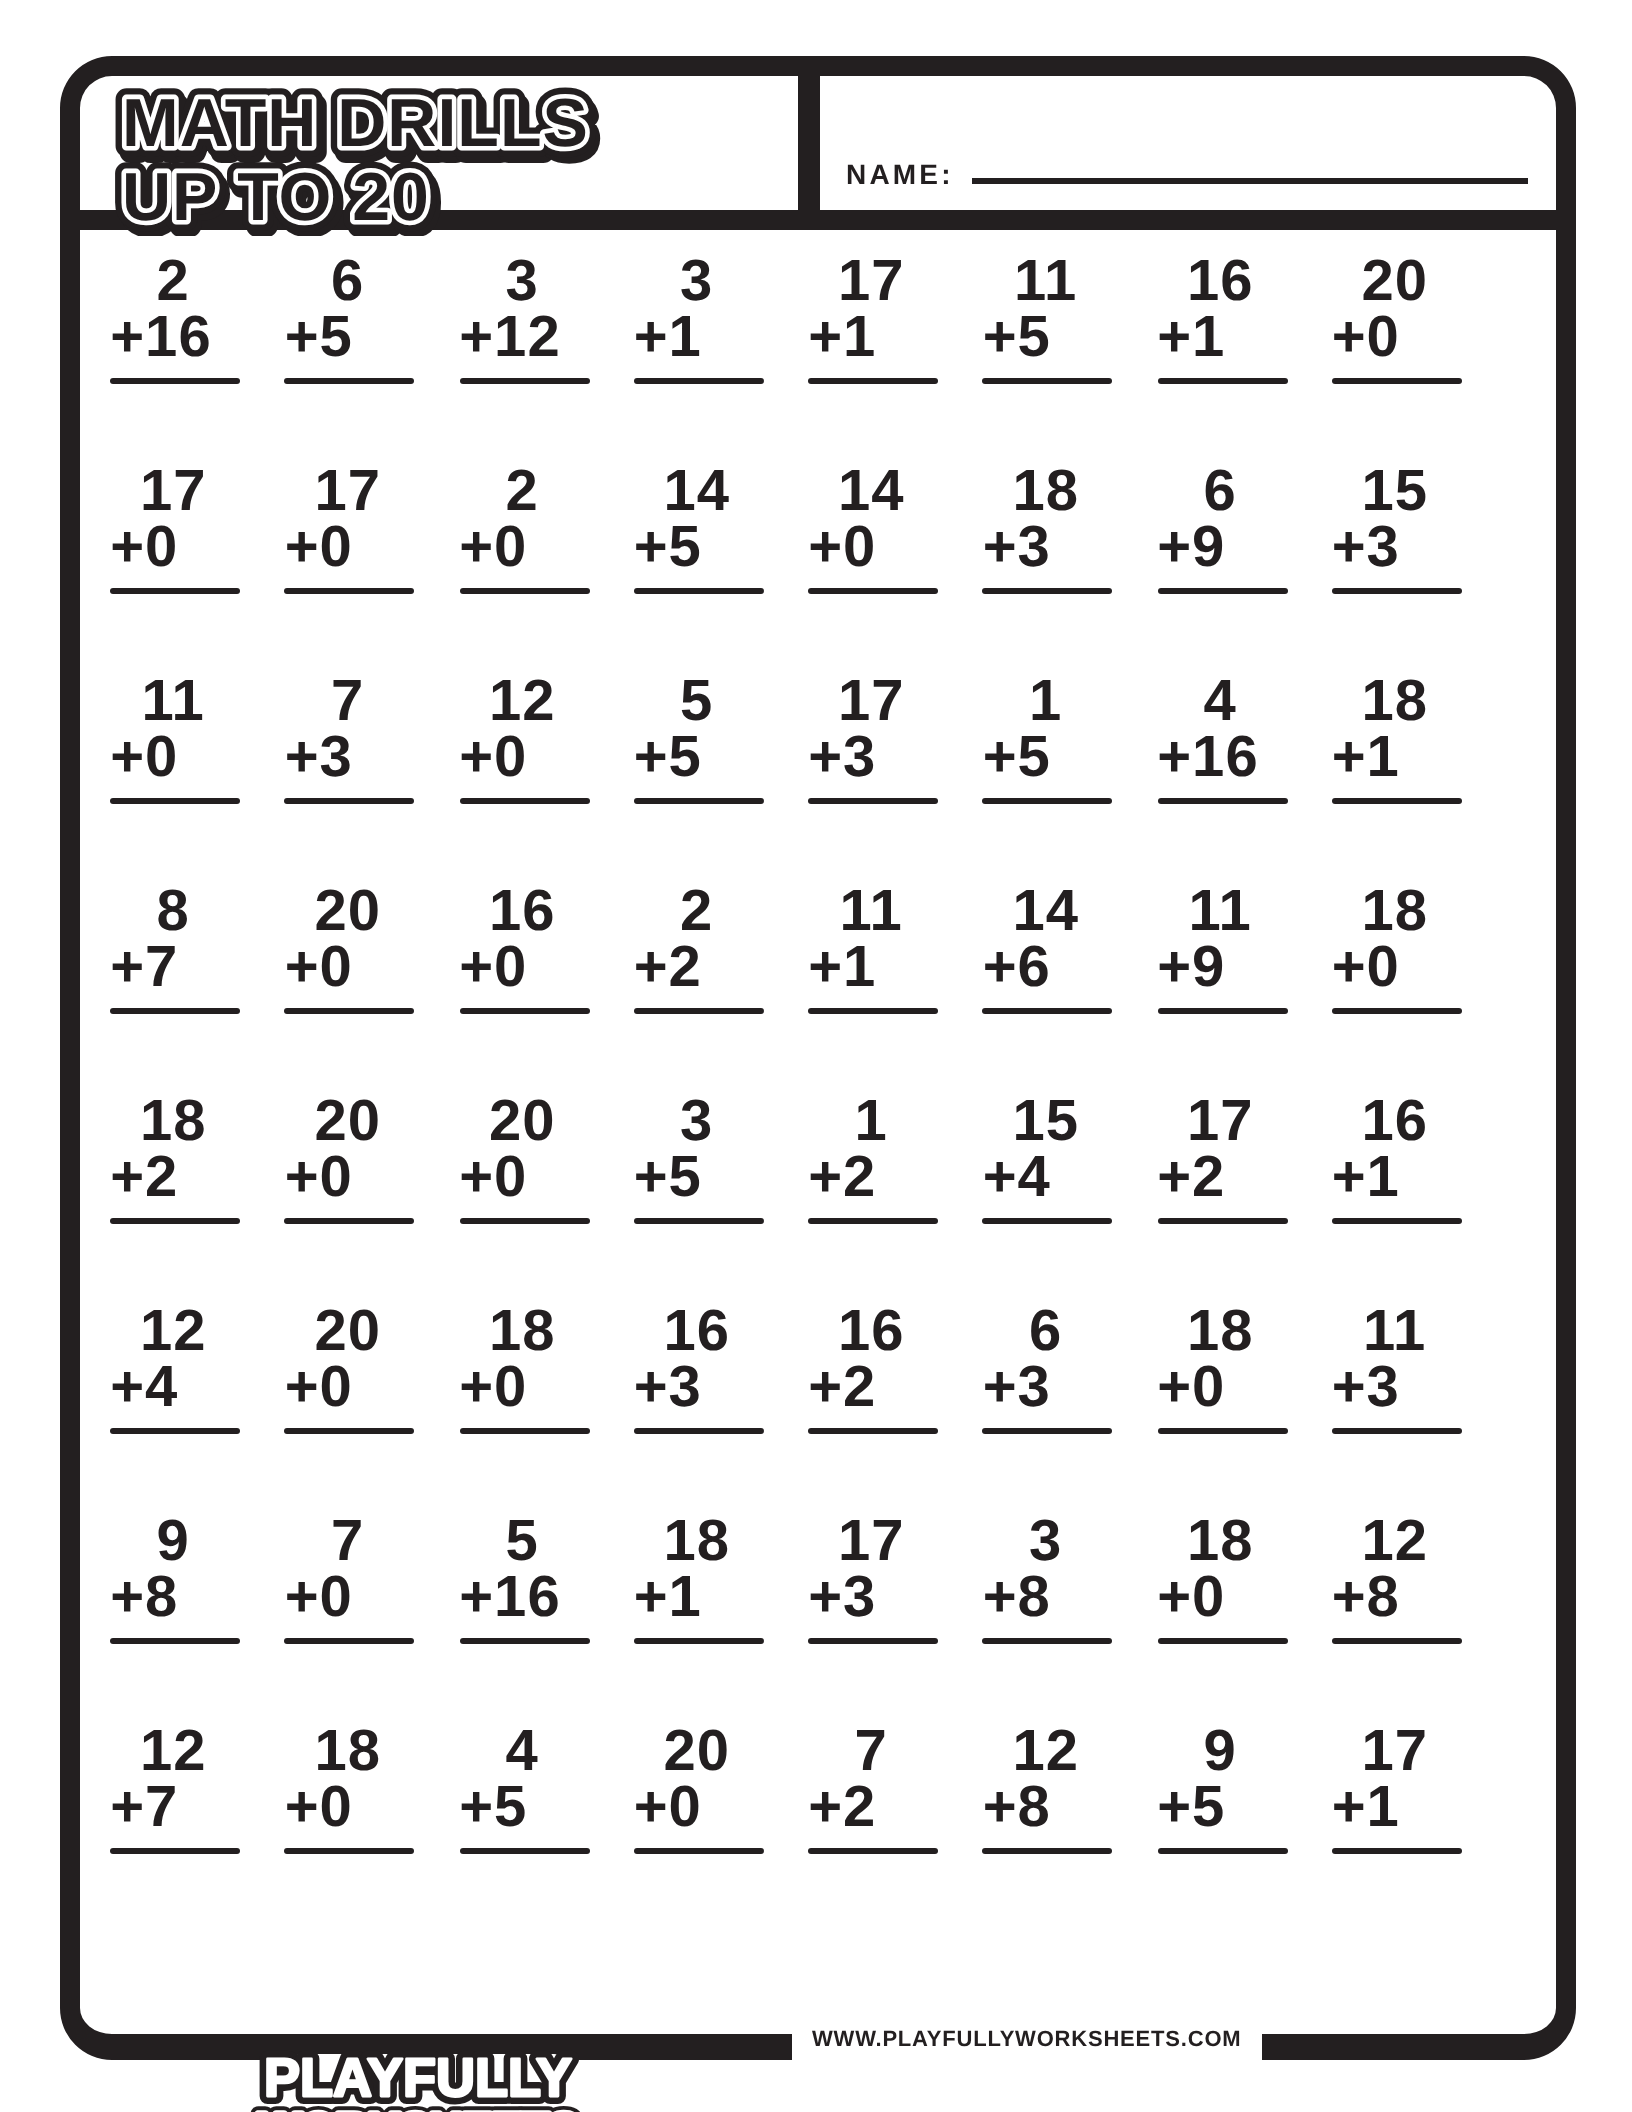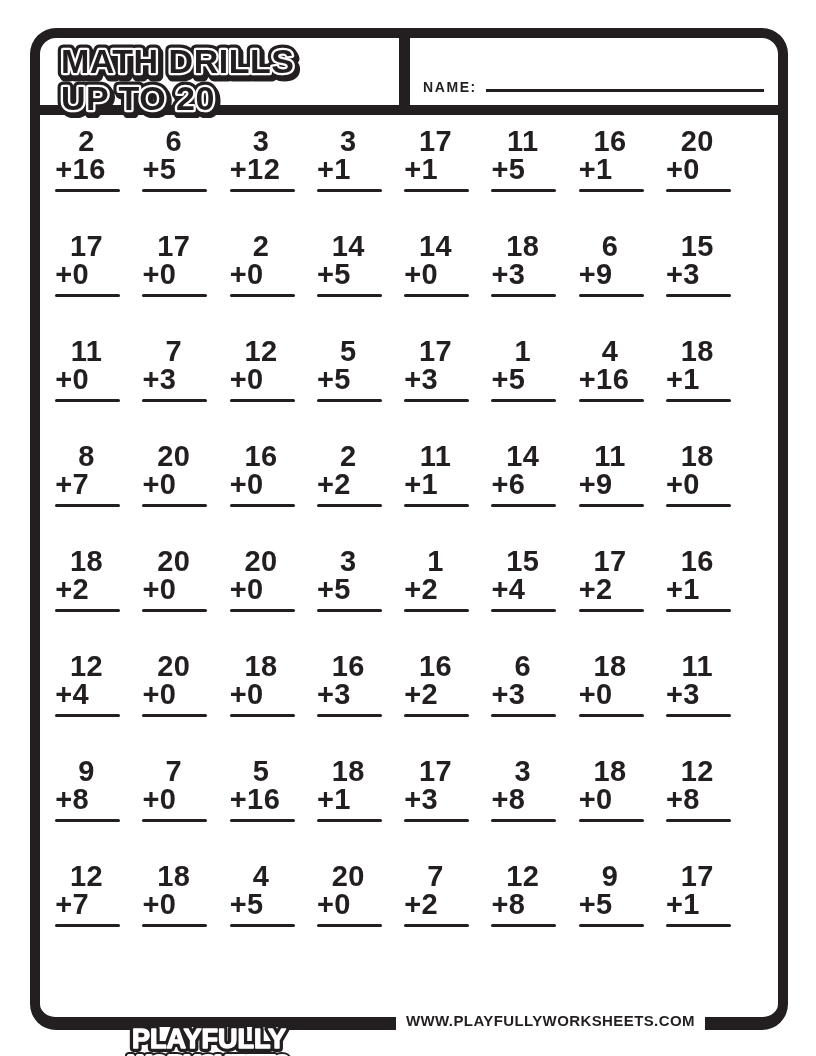--- a/index.html
+++ b/index.html
@@ -42,21 +42,21 @@
   }
   .problem { width:65px; font-weight:bold; font-size:29px; letter-spacing:0.5px; }
   .p-top    { text-align:center; line-height:26px; padding-right:2px; }
   .p-bottom { text-align:left;   line-height:26px; white-space:nowrap; padding-top:2px; }
   .p-rule   { height:3px; background:#231f20; margin-top:7px; border-radius:1.5px; }
 
   
   .logo { position:absolute; left:123px; top:978px;margin-top:44px; }
   .url  {
     position:absolute; left:396px; top:1010px; height:21px; line-height:21px;
-    background:#ffffff; padding:0 10px; font-size:15px; font-weight:bold;
+    background:#ffffff; padding:0 10px; font-size:11px; font-weight:bold;
     letter-spacing:0.4px; white-space:nowrap;
   }
 </style>
 </head>
 <body>
 
 <div class="canvas">
 
   <div class="frame">
 

